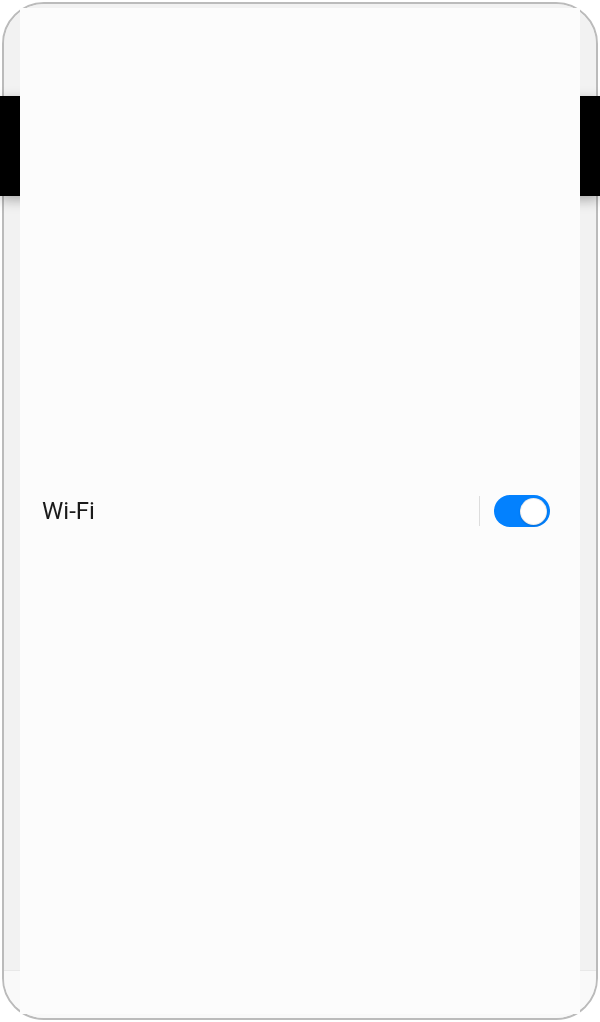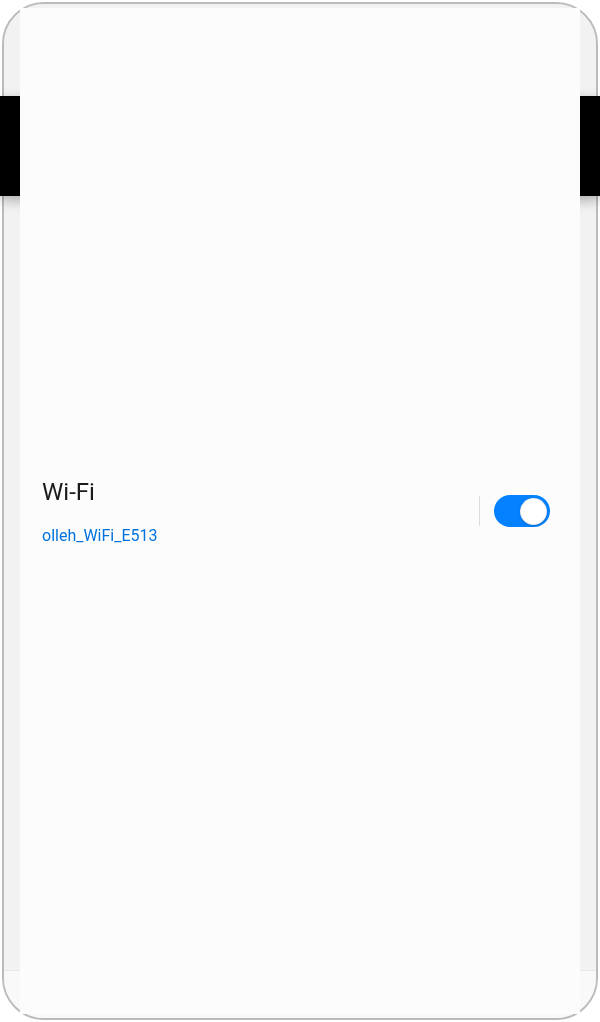--- a/index.html
+++ b/index.html
@@ -265,21 +265,20 @@
           <polyline points="15 18 9 12 15 6"></polyline>
         </svg>
     </div>
   </div>
 </div>
 
 <div class="highlight-overlay"></div>
 <div class="highlight-inner">
   <div class="row-text">
     <span class="row-title" style="font-size:24px;">Wi-Fi</span>
-    <span class="row-sub">olleh_WiFi_E513</span>
   </div>
   <div class="toggle-wrap">
     <div class="toggle-div"></div>
     <div class="toggle on" style="width:56px;height:32px;">
       <div class="knob" style="width:27px;height:27px;left:26px;"></div>
     </div>
   </div>
 </div>
 
 </body></html>

